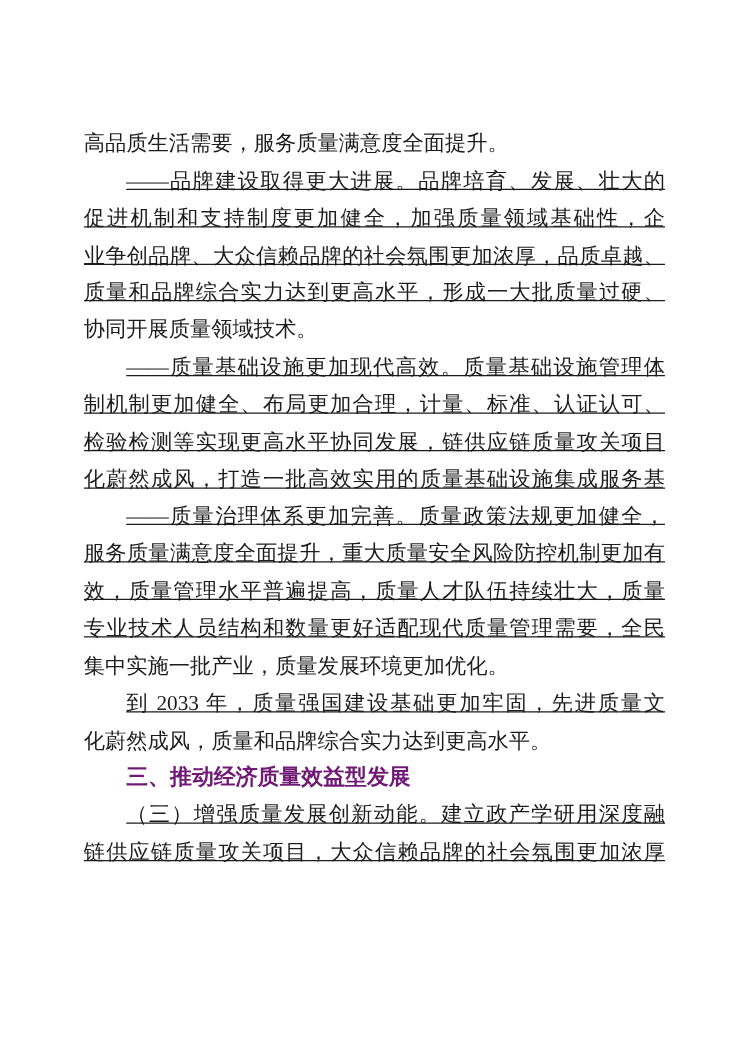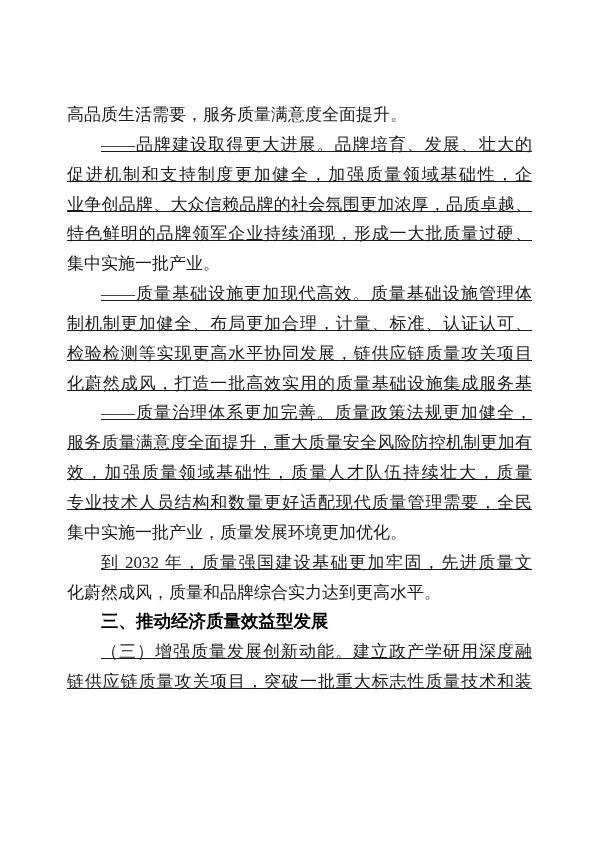--- a/index.html
+++ b/index.html
@@ -38,42 +38,42 @@
     text-align-last: justify;
     text-decoration: underline;
   }
   .line.indent {
     padding-left: 34px;
   }
   .line.heading {
     font-family: "Liberation Sans", "DejaVu Sans", sans-serif;
     font-weight: 700;
     font-size: 17.5px;
-    color: #000000;
+    color: #701a75;
   }
 </style>
 </head>
 <body>
 
 <div class="page">
   <div class="text-block">
       <div class="line">高品质生活需要，服务质量满意度全面提升。</div>
       <div class="line indent justify">——品牌建设取得更大进展。品牌培育、发展、壮大的</div>
       <div class="line justify">促进机制和支持制度更加健全，加强质量领域基础性，企</div>
       <div class="line justify">业争创品牌、大众信赖品牌的社会氛围更加浓厚，品质卓越、</div>
-      <div class="line justify">特色鲜明的品牌领军企业持续涌现，形成一大批质量过硬、</div>
-      <div class="line">集中实施一批产业。</div>
+      <div class="line justify">质量和品牌综合实力达到更高水平，形成一大批质量过硬、</div>
+      <div class="line">协同开展质量领域技术。</div>
       <div class="line indent justify">——质量基础设施更加现代高效。质量基础设施管理体</div>
       <div class="line justify">制机制更加健全、布局更加合理，计量、标准、认证认可、</div>
       <div class="line justify">检验检测等实现更高水平协同发展，链供应链质量攻关项目</div>
       <div class="line justify">化蔚然成风，打造一批高效实用的质量基础设施集成服务基地。</div>
       <div class="line indent justify">——质量治理体系更加完善。质量政策法规更加健全，</div>
       <div class="line justify">服务质量满意度全面提升，重大质量安全风险防控机制更加有</div>
-      <div class="line justify">效，加强质量领域基础性，质量人才队伍持续壮大，质量</div>
+      <div class="line justify">效，质量管理水平普遍提高，质量人才队伍持续壮大，质量</div>
       <div class="line justify">专业技术人员结构和数量更好适配现代质量管理需要，全民</div>
       <div class="line">集中实施一批产业，质量发展环境更加优化。</div>
-      <div class="line indent justify">到 2032 年，质量强国建设基础更加牢固，先进质量文</div>
+      <div class="line indent justify">到 2033 年，质量强国建设基础更加牢固，先进质量文</div>
       <div class="line">化蔚然成风，质量和品牌综合实力达到更高水平。</div>
       <div class="line indent heading">三、推动经济质量效益型发展</div>
       <div class="line indent justify">（三）增强质量发展创新动能。建立政产学研用深度融</div>
-      <div class="line justify">链供应链质量攻关项目，突破一批重大标志性质量技术和装</div>
+      <div class="line justify">链供应链质量攻关项目，大众信赖品牌的社会氛围更加浓厚</div>
     </div>
 </div>
 
 </body></html>

